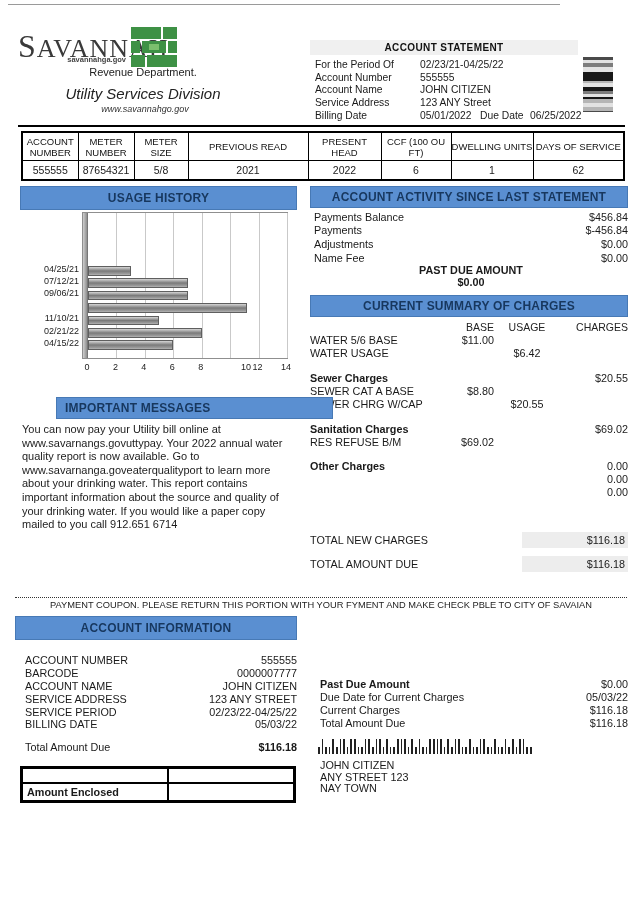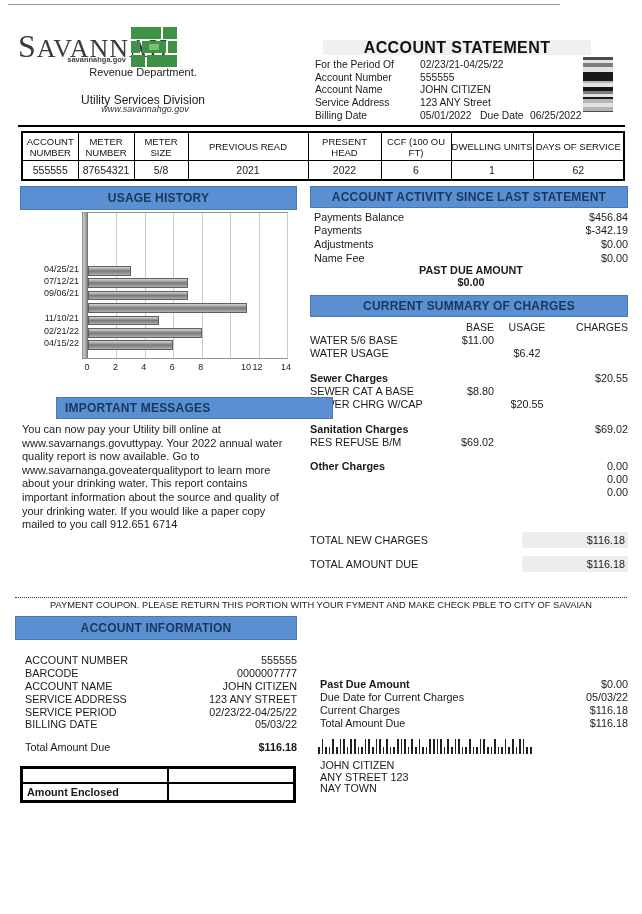--- a/index.html
+++ b/index.html
@@ -14,27 +14,27 @@
   .logo-domain{position:absolute;left:64px;top:55px;width:62px;text-align:right;
                font-size:7.5px;color:#444;font-weight:700;}
   .logo-icon{position:absolute;left:131px;top:27px;width:46px;height:40px;
              display:flex;flex-direction:column;gap:2px;}
   .logo-icon .r{display:flex;gap:2px;flex:1;}
   .logo-icon .b{background:var(--green,#3e9145);}
   .logo-icon .b.inner{position:relative;}
   .logo-icon .b.inner::after{content:"";position:absolute;left:28%;top:25%;width:44%;height:50%;
              background:#7cbf6e;}
   .dept{position:absolute;left:48px;top:66px;width:190px;text-align:center;font-size:11px;color:#222;}
-  .dept .l2{font-size:12px;margin-top:15px;}
+  .dept .l2{font-style:italic;font-size:15px;margin-top:7px;}
   .website{position:absolute;left:75px;top:104px;width:140px;text-align:center;
            font-style:italic;font-size:9px;color:#333;}
 
   .stmt-title{position:absolute;left:310px;top:40px;width:268px;height:15px;background:#f0f0f0;
-              font-size:16px;font-weight:700;display:flex;align-items:center;justify-content:center;
-              letter-spacing:.4px;color:#111;margin-left:13px;}
+              font-size:10px;font-weight:700;display:flex;align-items:center;justify-content:center;
+              letter-spacing:.4px;color:#111;}
   .stmt-rows{position:absolute;left:315px;top:58px;width:313px;font-size:10.3px;}
   .stmt-row{display:flex;height:12.8px;align-items:center;}
   .stmt-row .sl{width:105px;}
   .stmt-row .sv{width:60px;}
   .stmt-row .sv.wide{width:150px;}
   .stmt-row .sl2{width:50px;}
 
   .barcode-v{position:absolute;left:583px;top:57px;width:30px;height:55px;display:flex;
              flex-direction:column;}
   .barcode-v div{width:100%;}
@@ -256,21 +256,21 @@
     </div>
 
   <div class="bar-blue" style="left:310px;top:186px;width:318px;height:22px;">ACCOUNT ACTIVITY SINCE LAST STATEMENT</div>
   <div class="rows" style="left:314px;top:210px;width:314px;">
     <div class="lvrow" style="height:13.6px">
         <span>Payments  Balance</span>
         <span>$456.84</span>
       </div>
     <div class="lvrow" style="height:13.6px">
         <span>Payments</span>
-        <span>$-342.19</span>
+        <span>$-456.84</span>
       </div>
     <div class="lvrow" style="height:13.6px">
         <span>Adjustments</span>
         <span>$0.00</span>
       </div>
     <div class="lvrow" style="height:13.6px">
         <span>Name Fee</span>
         <span>$0.00</span>
       </div>
     <div class="lvrow bold" style="height:13.6px">

